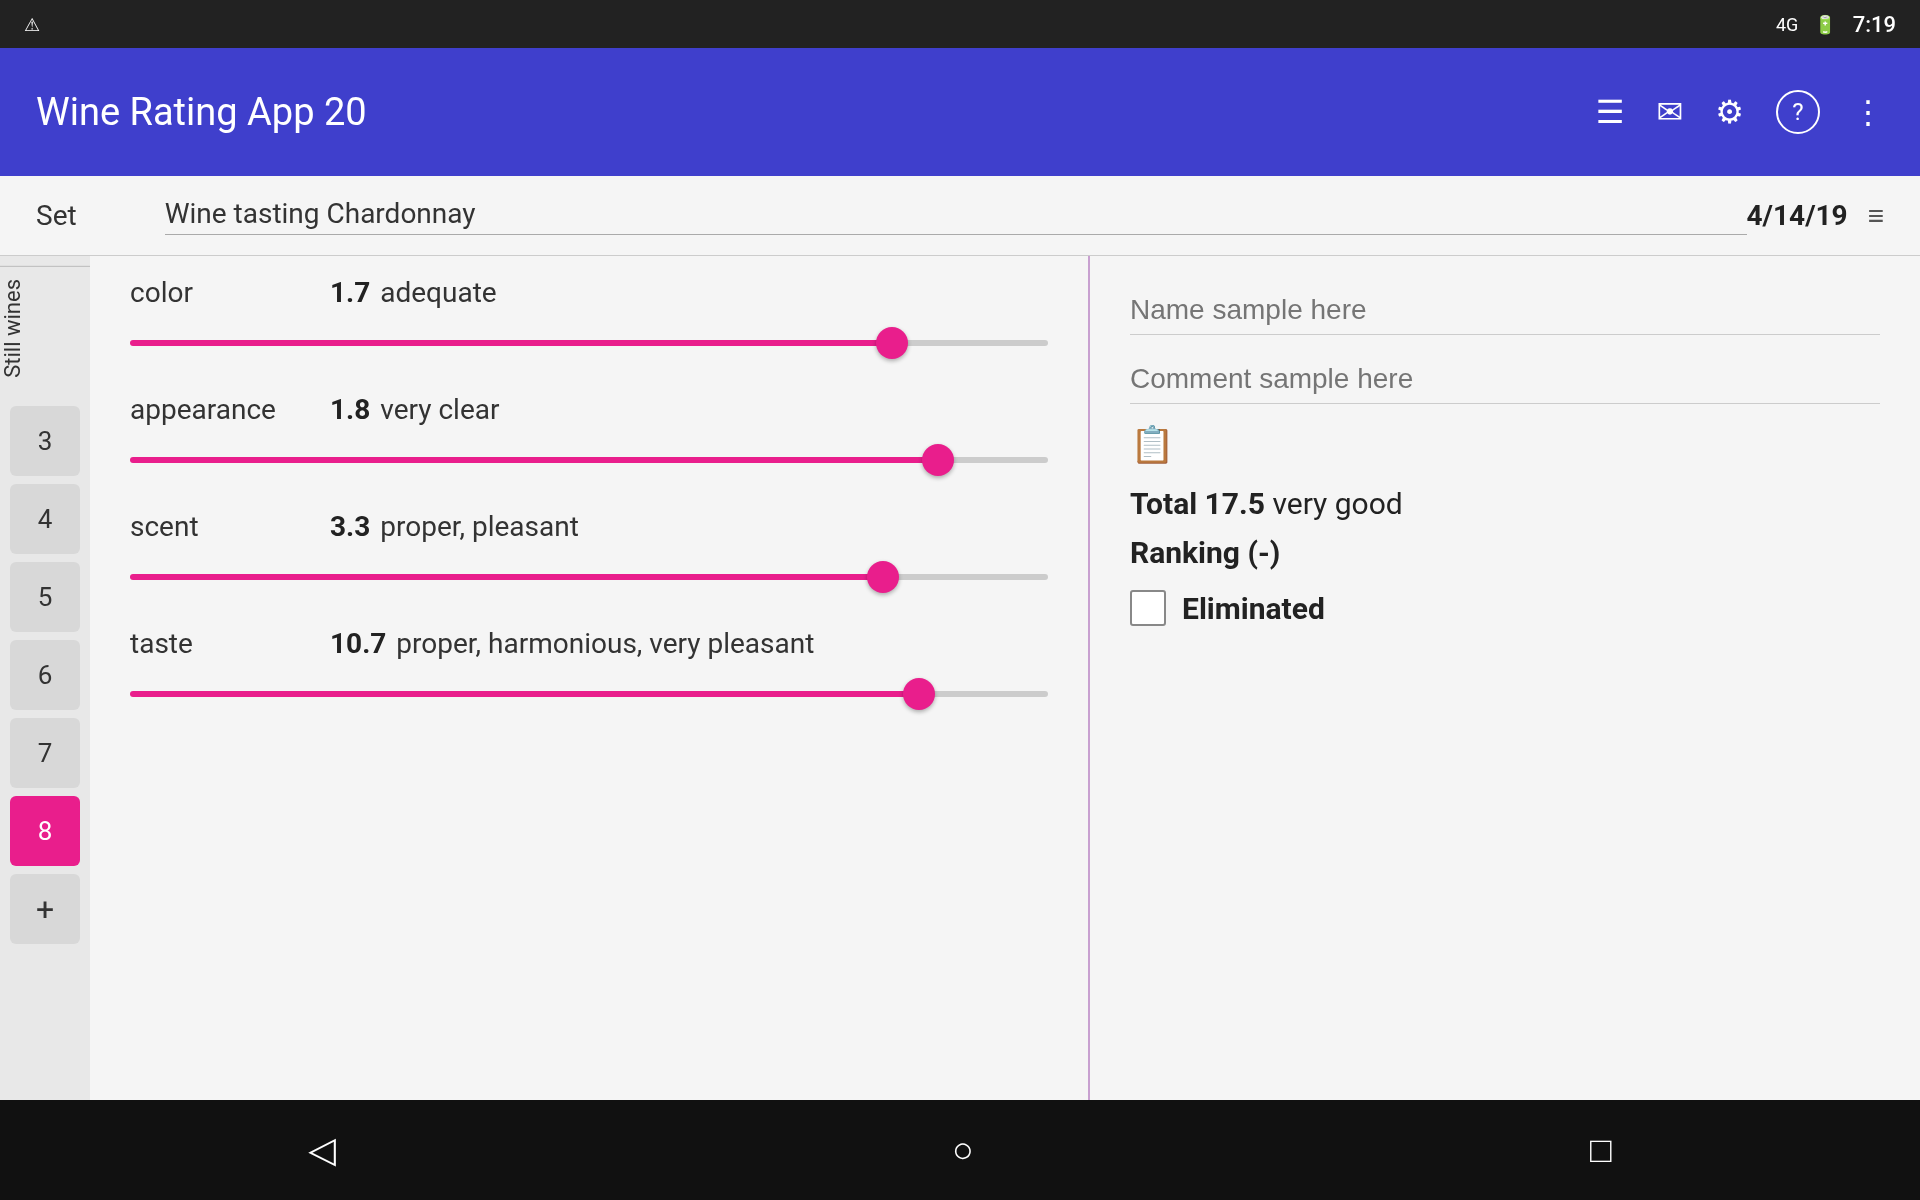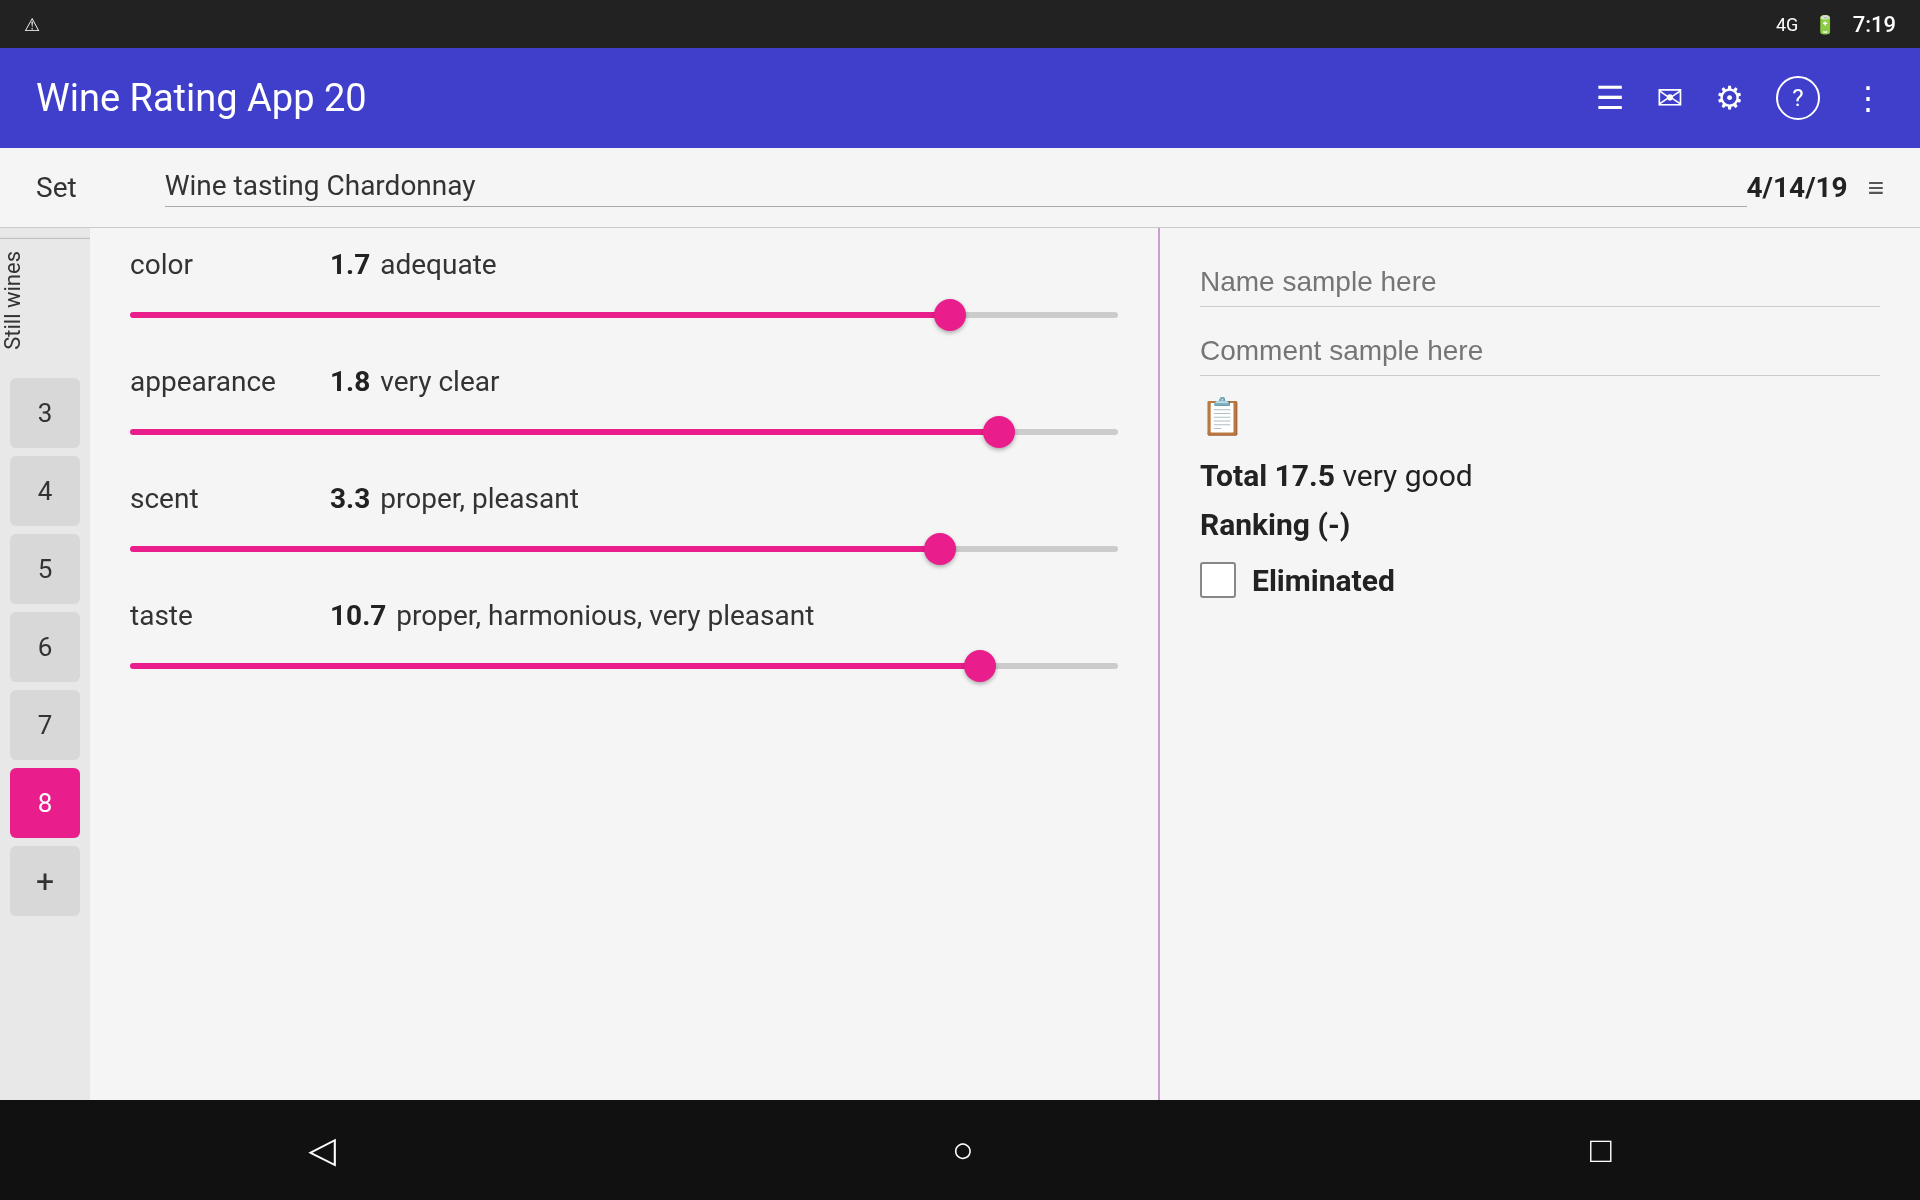--- a/index.html
+++ b/index.html
@@ -17,21 +17,21 @@
       flex-shrink: 0;
     }
     .status-bar-left {
       margin-right: auto;
     }
     .status-icon { color: white; font-size: 18px; }
     .status-time { color: white; font-size: 22px; font-weight: 500; }
 
     
     .app-bar {
-      height: 100px;
+      height: 128px;
       background: #3f3fcc;
       display: flex;
       align-items: center;
       padding: 0 36px;
       flex-shrink: 0;
     }
     .app-title {
       color: white;
       font-size: 38px;
       font-weight: 400;
@@ -185,21 +185,21 @@
       border-radius: 50%;
       position: absolute;
       top: 50%;
       transform: translate(-50%, -50%);
       cursor: pointer;
       box-shadow: 0 2px 4px rgba(0,0,0,0.3);
     }
 
     
     .info-panel {
-      width: 760px;
+      width: 830px;
       background: #f5f5f5;
       padding: 30px 40px;
       flex-shrink: 0;
     }
     .sample-name-input {
       font-size: 28px;
       color: #aaa;
       border: none;
       background: transparent;
       border-bottom: 1px solid #ccc;

